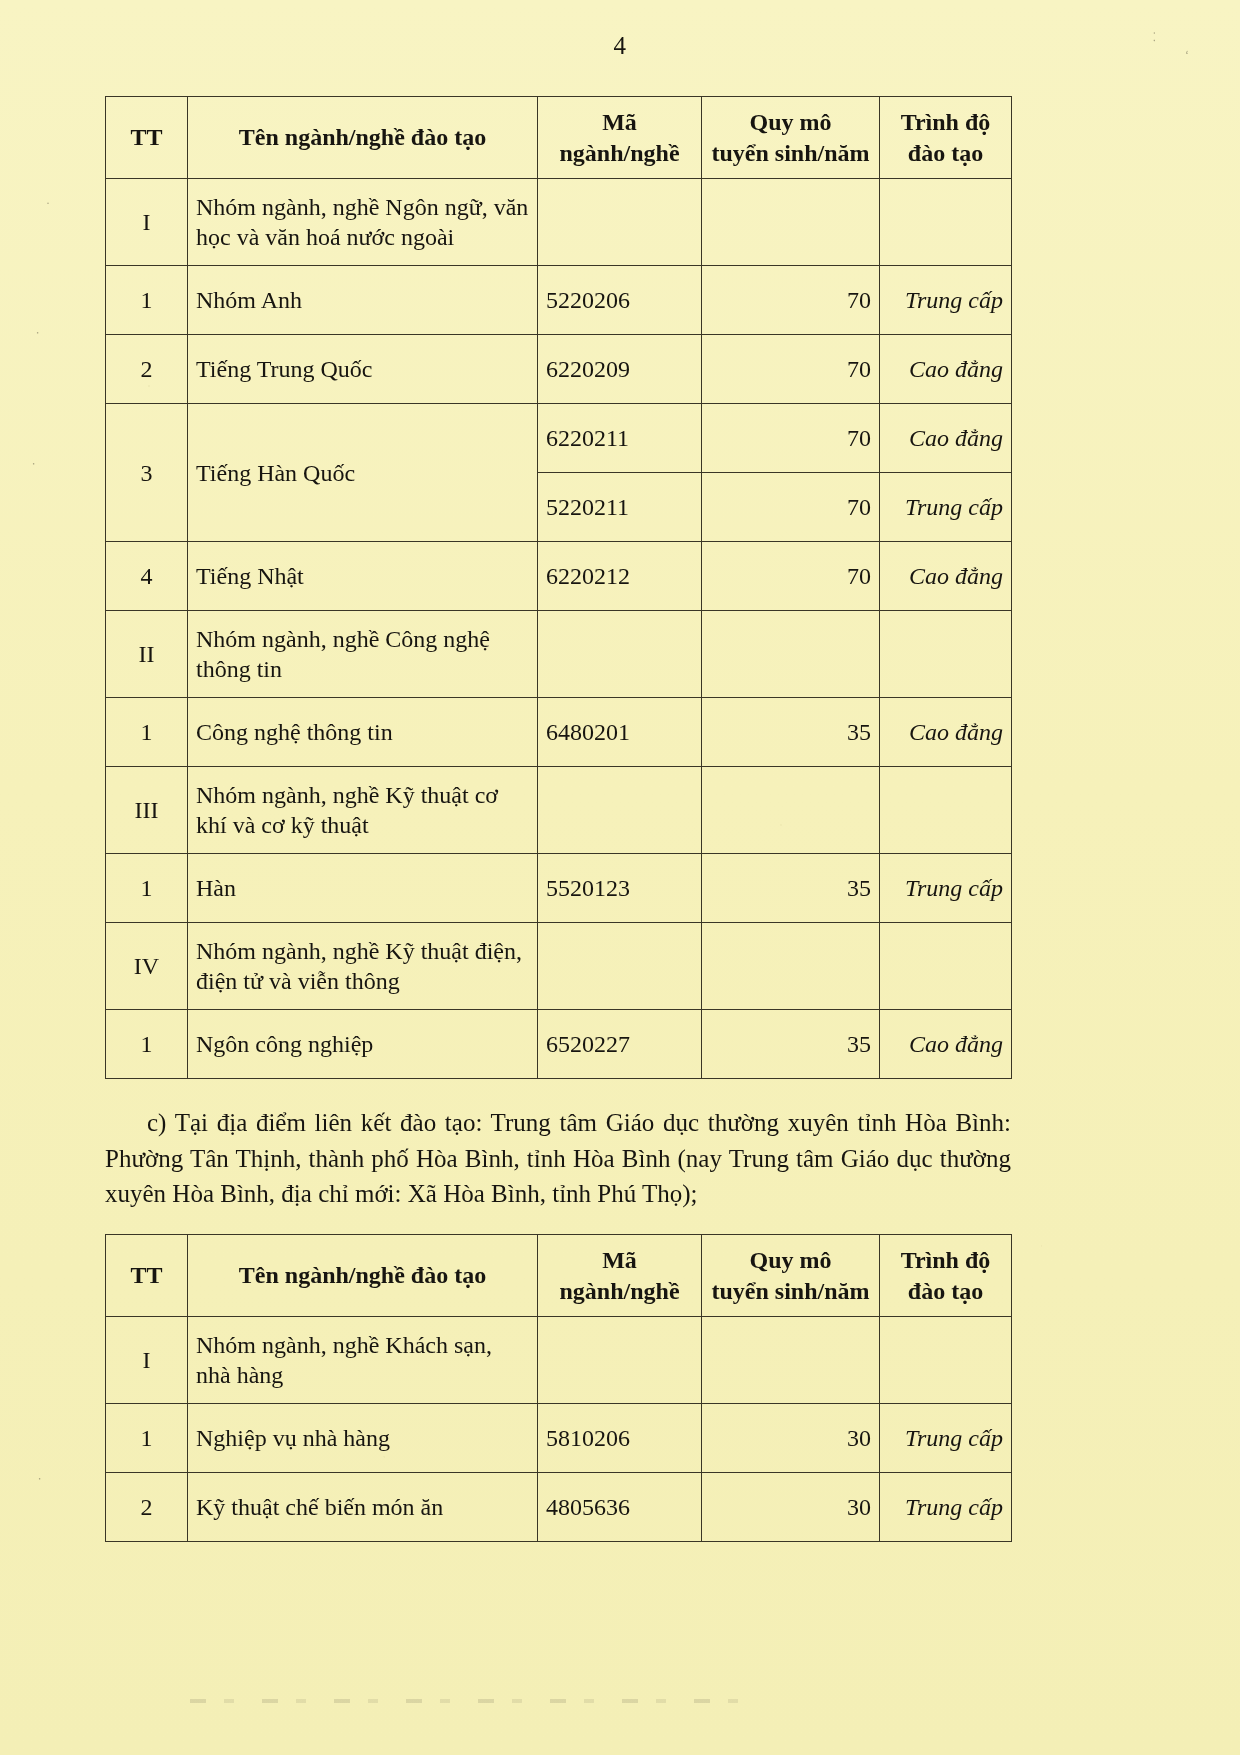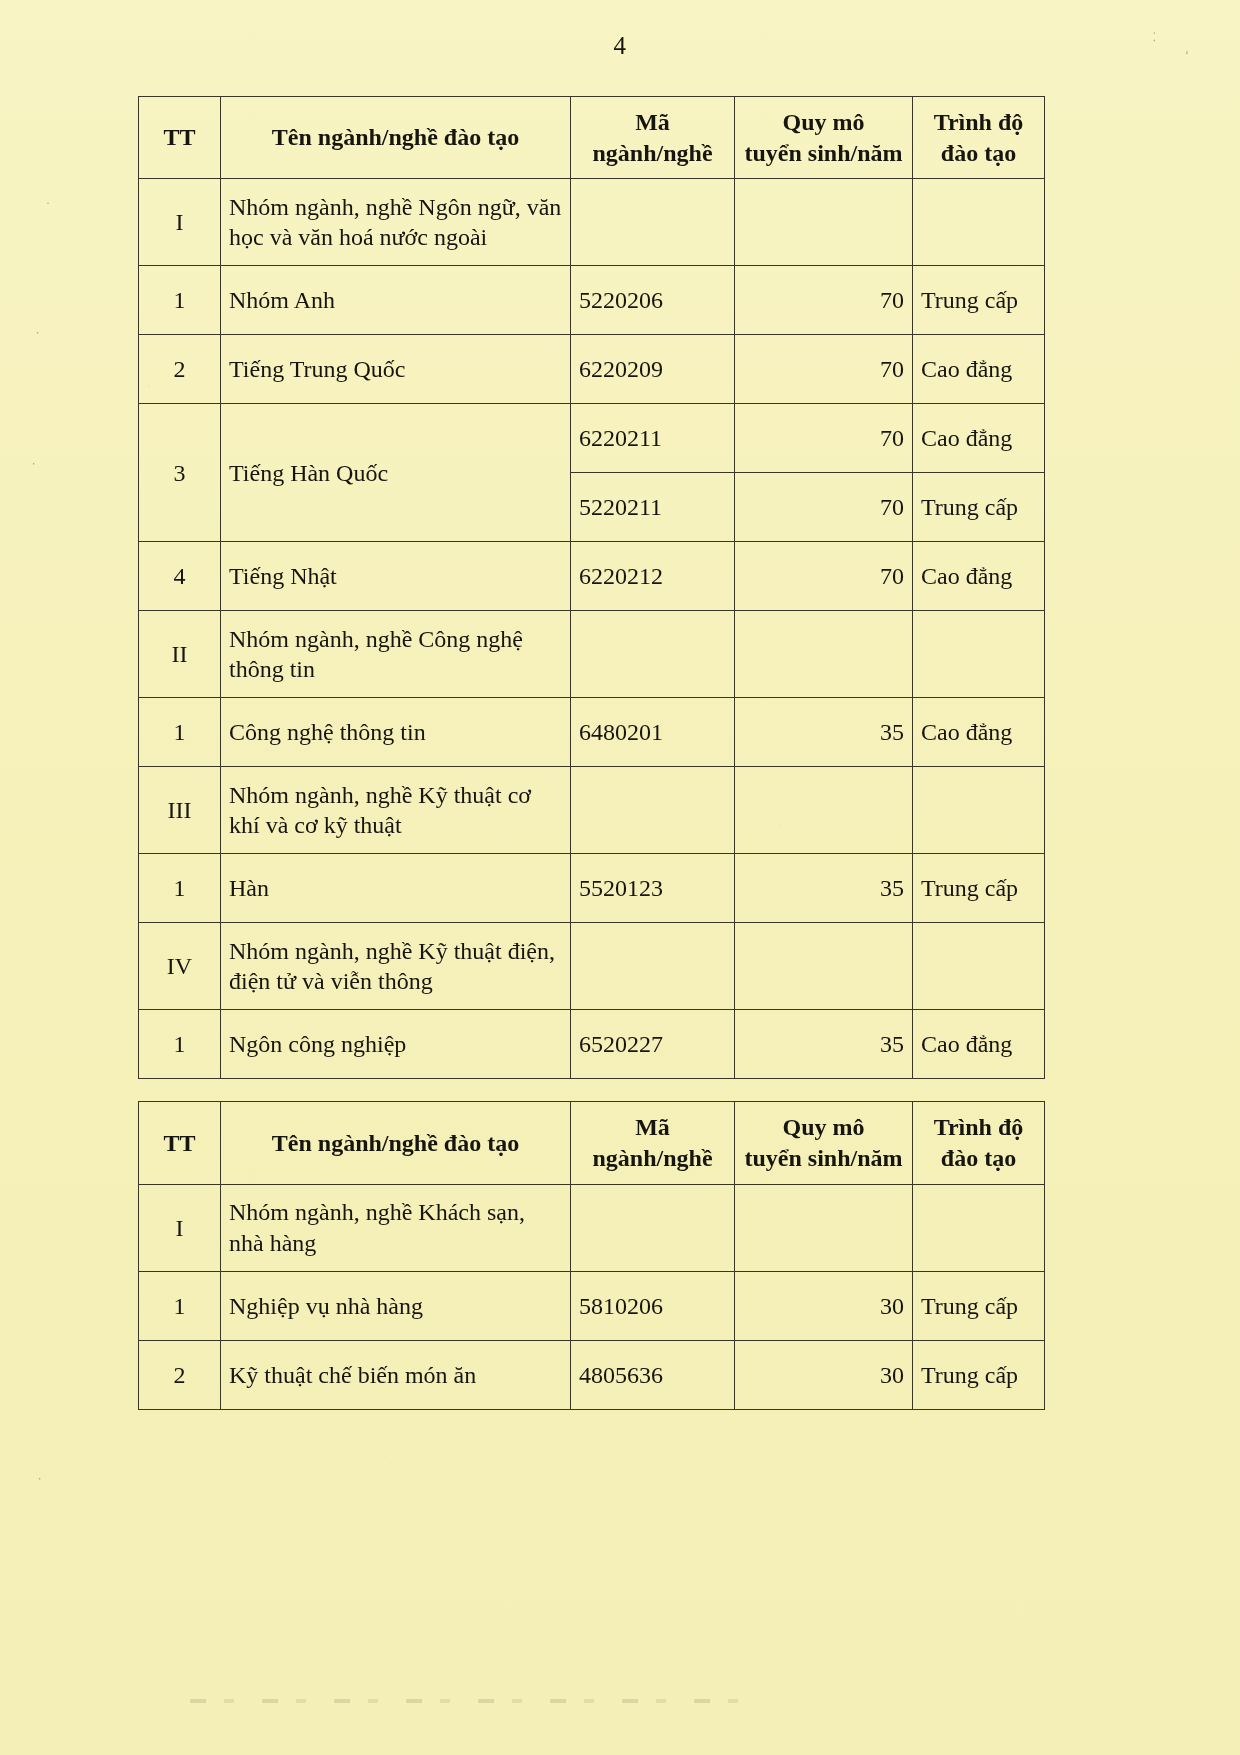--- a/index.html
+++ b/index.html
@@ -44,21 +44,21 @@
 
   .speck {
     position: absolute;
     color: #6b6550;
     font-size: 12px;
     opacity: 0.55;
   }
 
   .content {
     position: absolute;
-    left: 138px;
+    left: 105px;
     top: 96px;
     width: 906px;
   }
 
   table.tbl {
     border-collapse: collapse;
     width: 906px;
     table-layout: fixed;
     background: transparent;
   }
@@ -79,21 +79,21 @@
   col.c-tt     { width: 82px; }
   col.c-name   { width: 350px; }
   col.c-code   { width: 164px; }
   col.c-quota  { width: 178px; }
   col.c-level  { width: 132px; }
 
   td.tt      { text-align: center; }
   td.name    { text-align: left; padding-left: 12px; }
   td.code    { }
   td.quota   { text-align: right; }
-  td.level   { text-align: left; }
+  td.level   { text-align: right; font-style: italic; }
   td.grouphead {
     font-weight: normal;
     text-align: left;
     padding-left: 12px;
     line-height: 1.3;
   }
   td.tall { height: 74px; }
   td.row  { height: 56px; }
 
   .para {
@@ -240,20 +240,21 @@
           <tr>
             <td class="tt row">1</td>
             <td class="name row">Ngôn công nghiệp</td>
             <td class="code row">6520227</td>
             <td class="quota row">35</td>
             <td class="level row">Cao đẳng</td>
           </tr>
         </tbody>
     </table>
 
+    <p class="para">c) Tại địa điểm liên kết đào tạo: Trung tâm Giáo dục thường xuyên tỉnh Hòa Bình: Phường Tân Thịnh, thành phố Hòa Bình, tỉnh Hòa Bình (nay Trung tâm Giáo dục thường xuyên Hòa Bình, địa chỉ mới: Xã Hòa Bình, tỉnh Phú Thọ);</p>
 
     <table class="tbl" style="margin-top:22px;">
       <colgroup>
         <col class="c-tt">
           <col class="c-name">
           <col class="c-code">
           <col class="c-quota">
           <col class="c-level">
       </colgroup>
       <thead>

